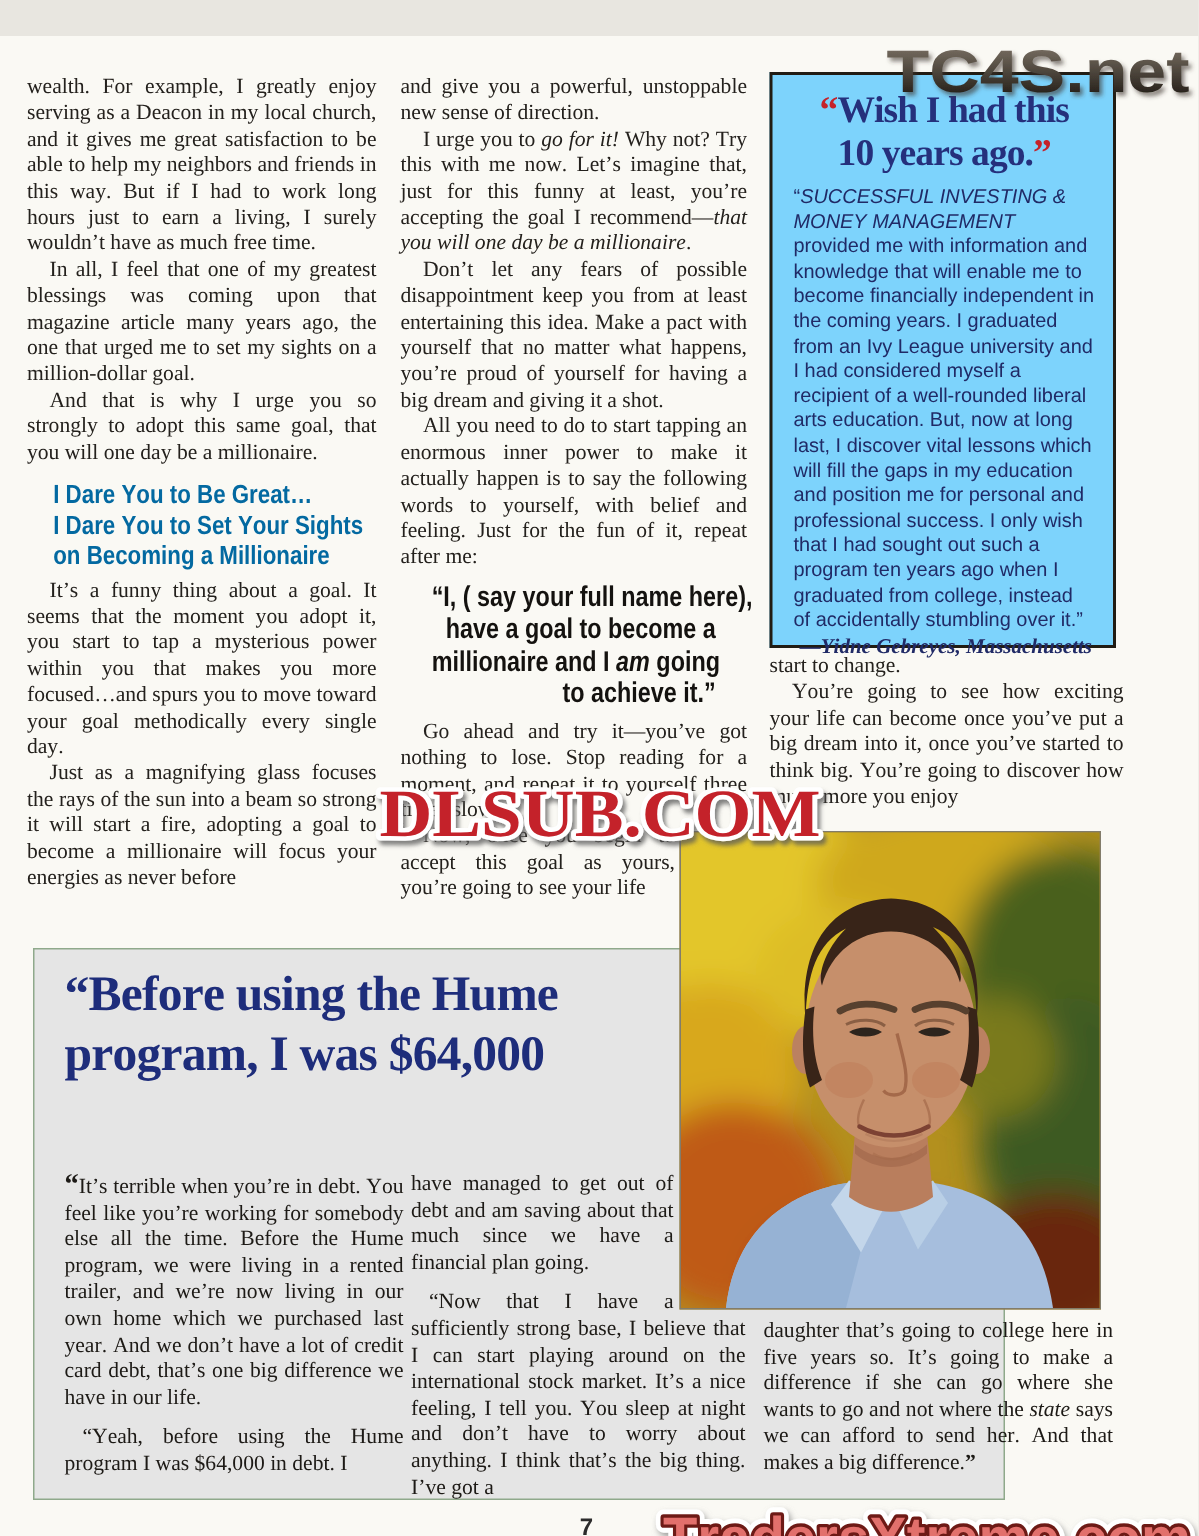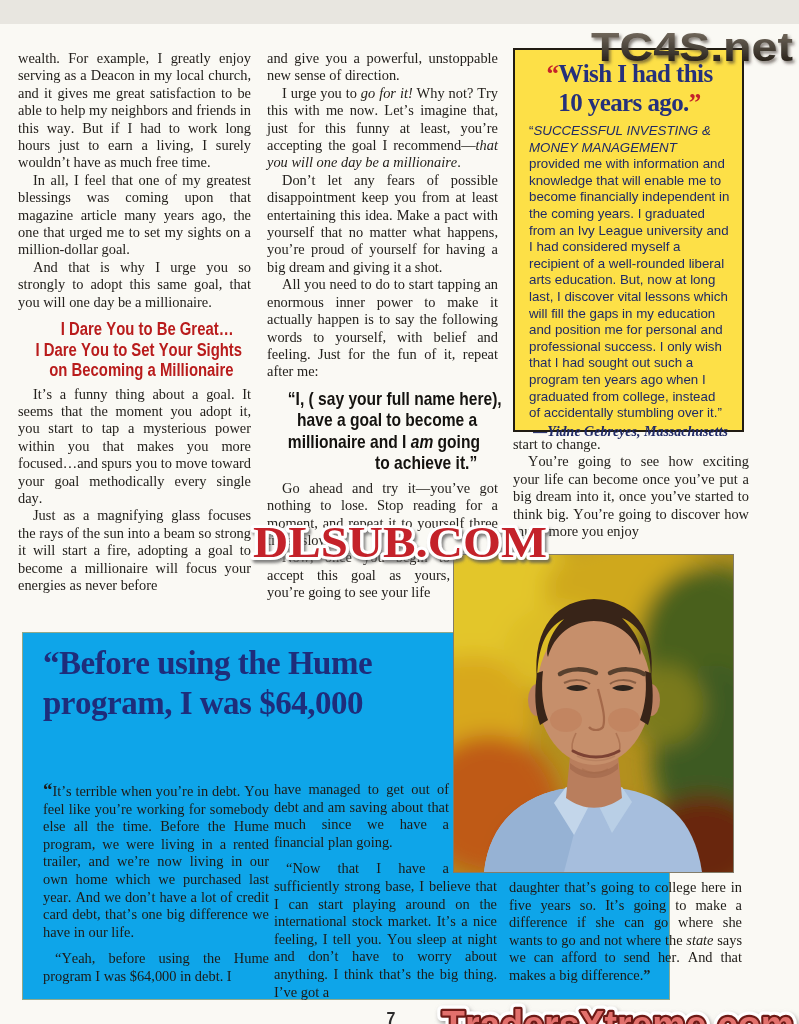--- a/index.html
+++ b/index.html
@@ -6,39 +6,39 @@
   #page{position:relative;width:799px;height:1024px;background:#faf9f4;overflow:hidden;
         font-kerning:none;margin-top:24px;}
   
   .a-col{position:absolute;font-family:"Liberation Serif",serif;font-size:14.4px;
          line-height:17.4px;text-align:justify;color:#24211d;z-index:2;}
   .a-col p{margin:0;text-indent:15px;}
   .a-col p.cont{text-indent:0;}
   #col1{left:18px;top:26px;width:233px;}
   #col2{left:267px;top:26px;width:231px;}
   #col3{left:513px;top:412px;width:236px;}
-  .art-head{margin:8px 0 5px;text-align:right;color:#b91c1c;}
+  .art-head{margin:8px 0 5px;text-align:left;color:#0369a1;}
   .art-head div{font-family:"Liberation Sans",sans-serif;font-weight:700;font-size:17.5px;
         line-height:20.5px;white-space:nowrap;transform:scaleX(.85);transform-origin:50% 50%;}
   .say-quote{margin:7px 0 6px;text-align:right;color:#14120f;}
   .say-quote div{font-family:"Liberation Sans",sans-serif;font-weight:700;font-size:19px;
         line-height:21.5px;white-space:nowrap;transform:scaleX(.82);transform-origin:50% 50%;}
   .wrap-spacer{float:right;width:48px;height:76px;}
   
-  #ybox{position:absolute;left:513px;top:24px;width:231px;height:384px;background:#fde047;
+  #ybox{position:absolute;left:513px;top:24px;width:231px;height:384px;background:#7dd3fc;
         border:2px solid #211c13;box-sizing:border-box;padding:9px 12px 0 14px;z-index:2;}
   .yb-head{font-family:"Liberation Serif",serif;font-weight:700;font-size:25px;line-height:29px;
         color:#25307c;text-align:center;letter-spacing:-0.6px;}
   .redq{color:#c5222a;}
   .yb-body{margin:6px 0 0;font-family:"Liberation Sans",sans-serif;font-size:13.3px;
         line-height:16.6px;color:#202a66;text-align:left;}
   .yb-attr{font-family:Liberation Serif, serif;font-weight:700;font-style:italic;
         font-size:14px;color:#202a66;text-align:right;padding-right:2px;margin-top:2px;}
   
-  #gbox{position:absolute;left:22px;top:608px;width:648px;height:368px;background:#0ea5e9;
+  #gbox{position:absolute;left:22px;top:608px;width:648px;height:368px;background:#e5e5e5;
         border:1px solid #8fa98b;box-sizing:border-box;z-index:1;}
   .gb-head{position:absolute;left:20px;top:10px;width:455px;font-family:"Liberation Serif",serif;
         font-weight:700;font-size:33px;line-height:40px;color:#1e2d7b;letter-spacing:-0.5px;}
   .gb-attr{font-family:"Liberation Serif",serif;font-weight:700;font-style:italic;font-size:14.5px;
         color:#1e2d7b;margin-left:50px;letter-spacing:.3px;}
   .gb-col{position:absolute;font-family:"Liberation Serif",serif;font-size:14.4px;
         line-height:17.6px;text-align:justify;color:#1d1a16;}
   .gb-col p{margin:0;text-indent:12px;}
   .gb-col p.cont{text-indent:0;}
   .gb-col p.gap{margin-top:9px;}

